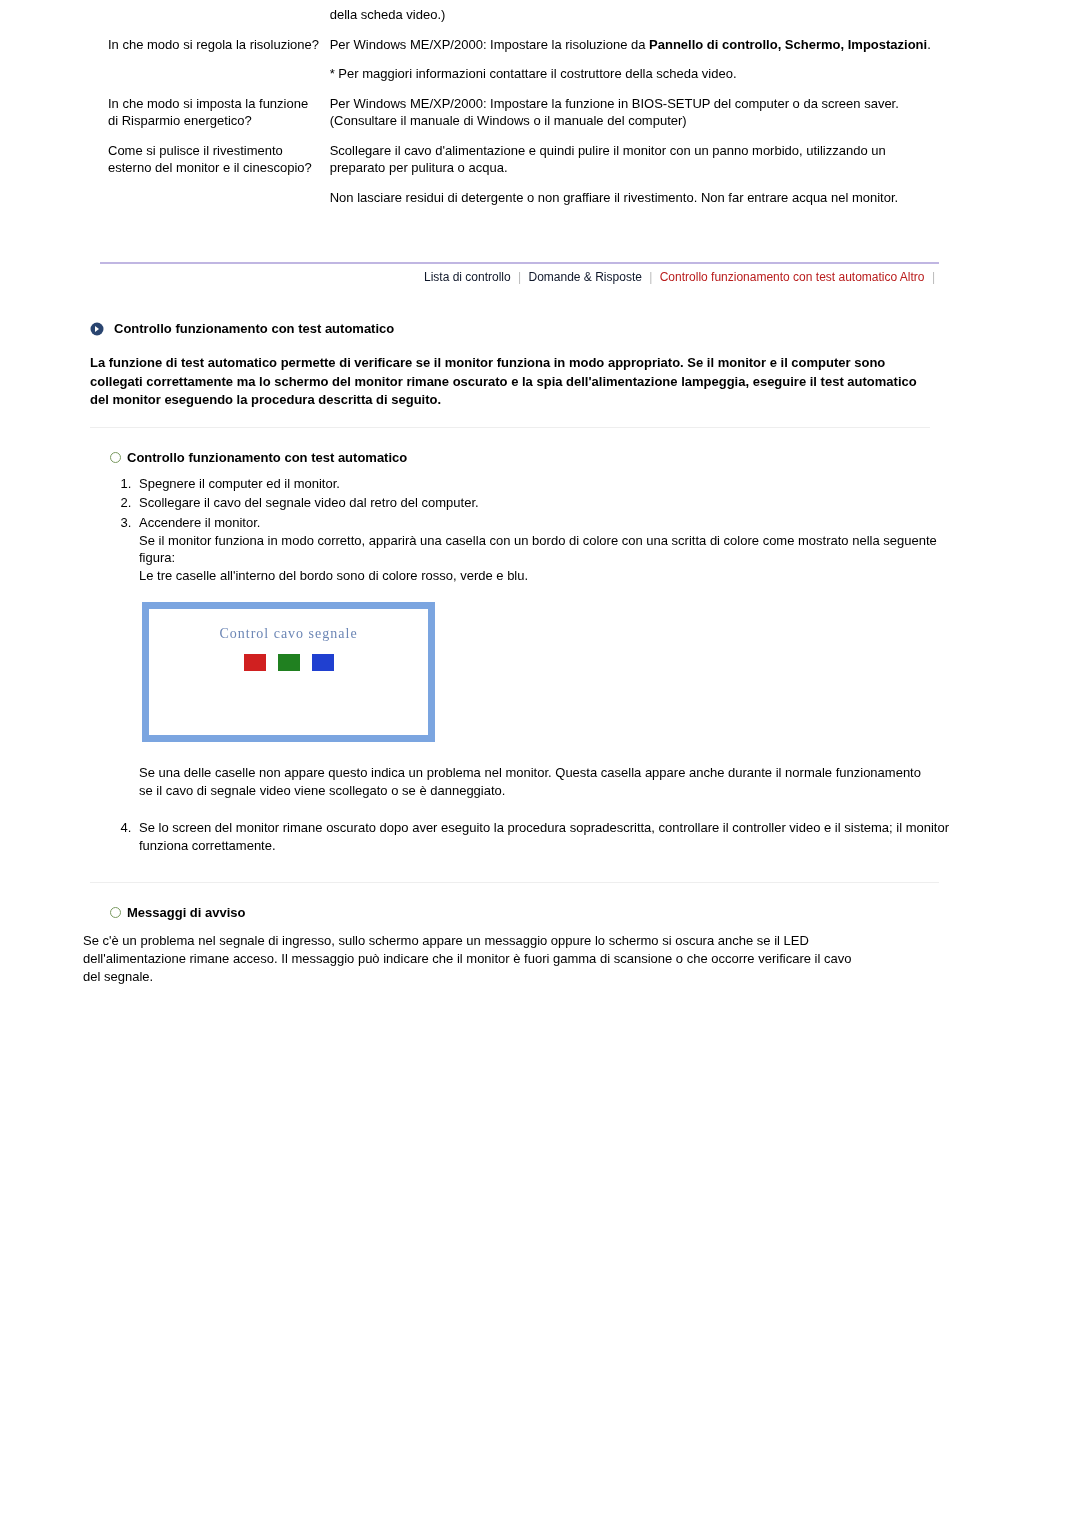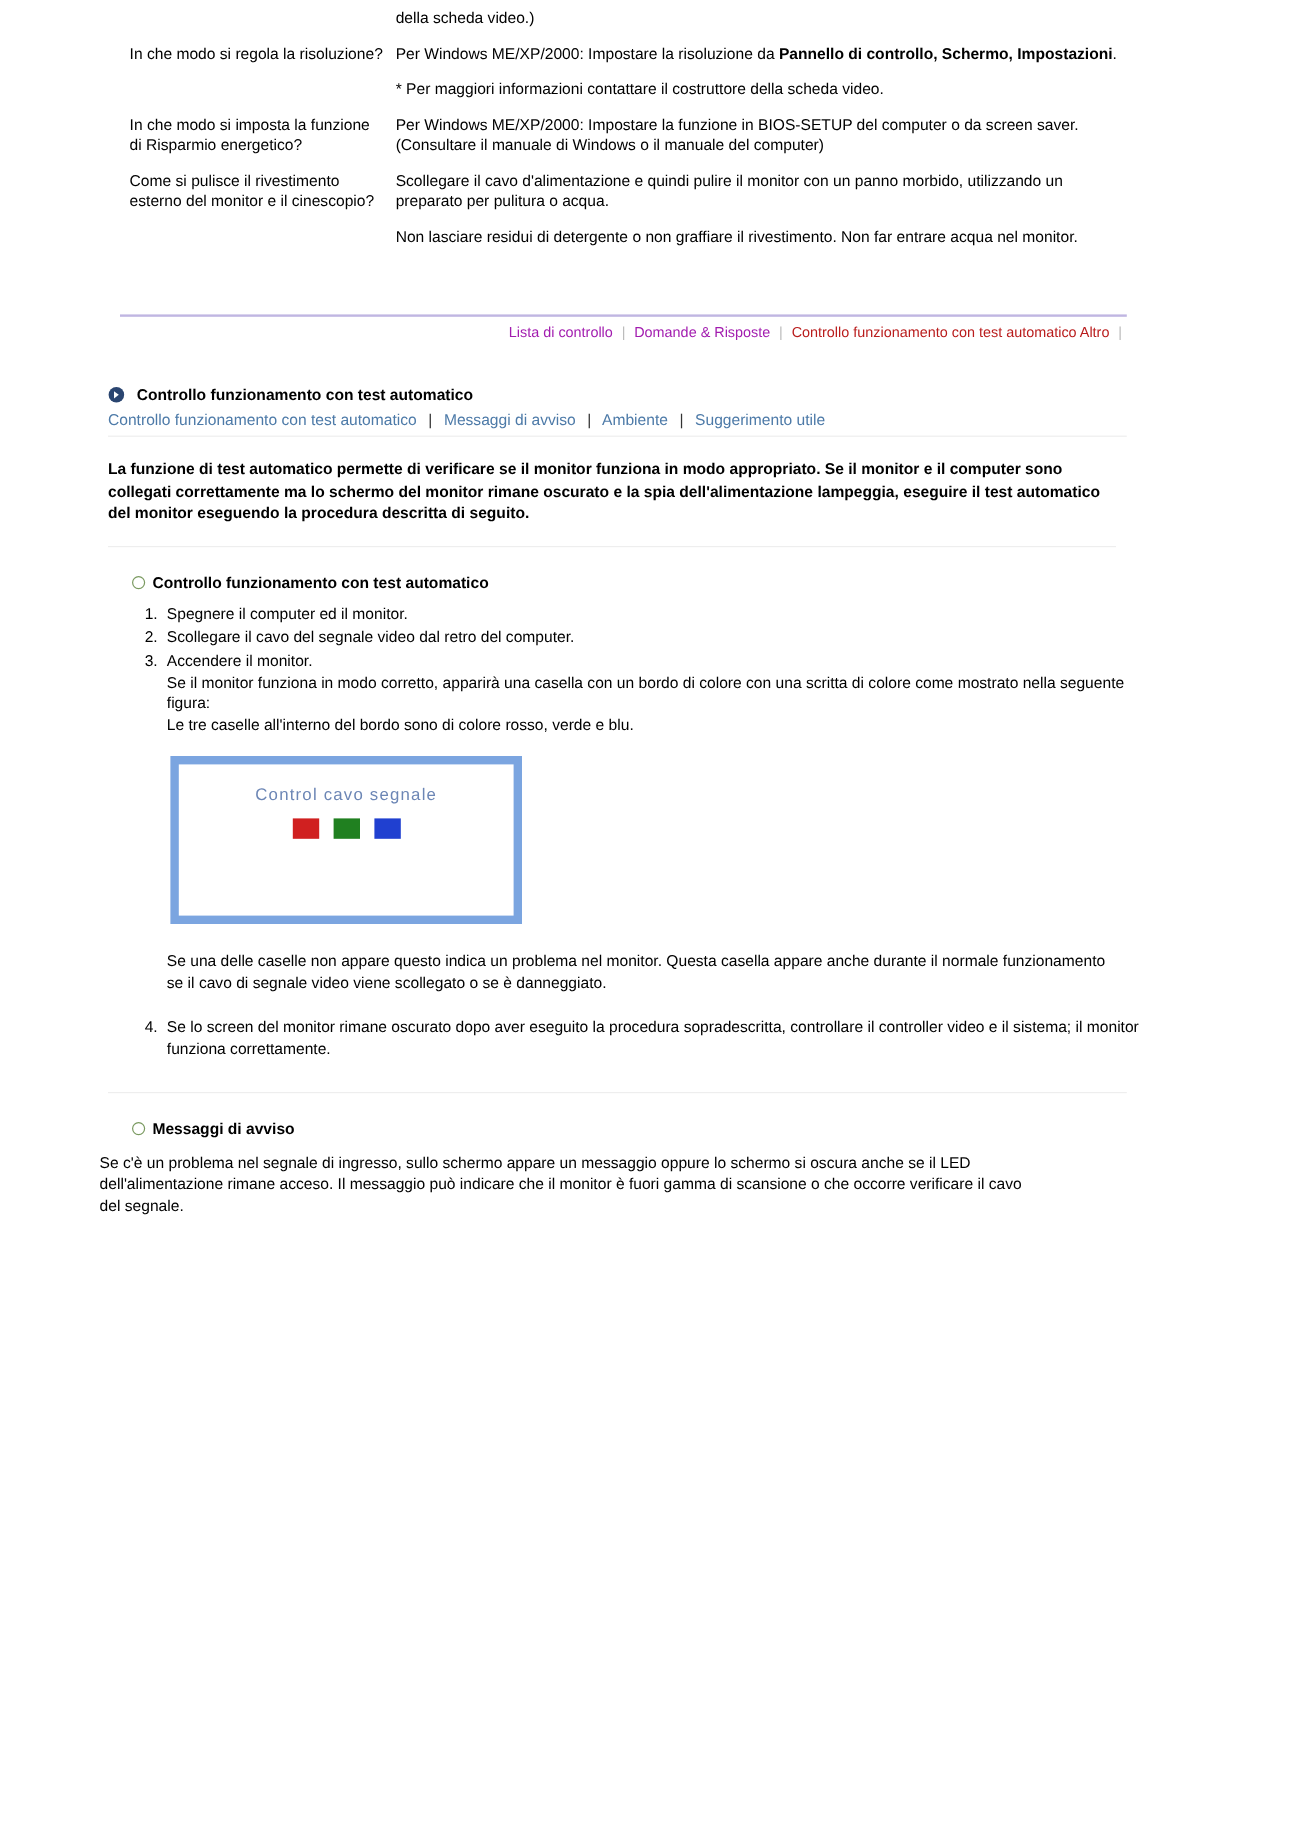--- a/index.html
+++ b/index.html
@@ -37,21 +37,21 @@
     margin-left: 100px;
     margin-top: 50px;
     text-align: right;
     font-size: 12px;
     color: #888;
     border-top: 2px solid #c0b6e2;
     padding-top: 4px;
     line-height: 1.5;
   }
   .section-links a {
-    color: #a21caf;
+    color: #0f172a;
     text-decoration: none;
   }
   .section-links .active {
     color: #b91c1c;
   }
   .sep-thin {
     color: #bbb;
     padding: 0 4px;
   }
   .heading-row {
@@ -124,21 +124,21 @@
   }
   .li-text { display: block; }
   .self-test-box {
     width: 279px;
     height: 110px;
     margin: 18px 0 22px 3px;
     border: 7px solid #7ba5e0;
     background: #fff;
     padding: 16px 0 0 0;
     text-align: center;
-    font-family: Liberation Sans, sans-serif;
+    font-family: Liberation Serif, serif;
     color: #6c86b5;
     font-size: 14px;
     letter-spacing: 1px;
   }
   .color-squares {
     margin-top: 10px;
     display: flex;
     justify-content: center;
     gap: 12px;
   }
@@ -207,29 +207,20 @@
   </div>
 
   <div class="heading-row">
     <svg class="bullet-icon" viewBox="0 0 14 14">
       <circle cx="7" cy="7" r="6.5" fill="#2a4570"></circle>
       <path d="M5 4 L9 7 L5 10 Z" fill="#fff"></path>
     </svg>
     <span class="heading-text">Controllo funzionamento con test automatico</span>
   </div>
 
-  <div class="sub-links">
-    <a href="#">Controllo funzionamento con test automatico</a>
-    <span class="pipe">|</span>
-    <a href="#">Messaggi di avviso</a>
-    <span class="pipe">|</span>
-    <a href="#">Ambiente</a>
-    <span class="pipe">|</span>
-    <a href="#">Suggerimento utile</a>
-  </div>
 
   <div class="intro-bold">La funzione di test automatico permette di verificare se il monitor funziona in modo appropriato. Se il monitor e il computer sono collegati correttamente ma lo schermo del monitor rimane oscurato e la spia dell'alimentazione lampeggia, eseguire il test automatico del monitor eseguendo la procedura descritta di seguito.</div>
 
   <div class="subheading">
     <span class="green-bullet"></span>
     <span>Controllo funzionamento con test automatico</span>
   </div>
 
   <ol class="ordered">
     <li>

